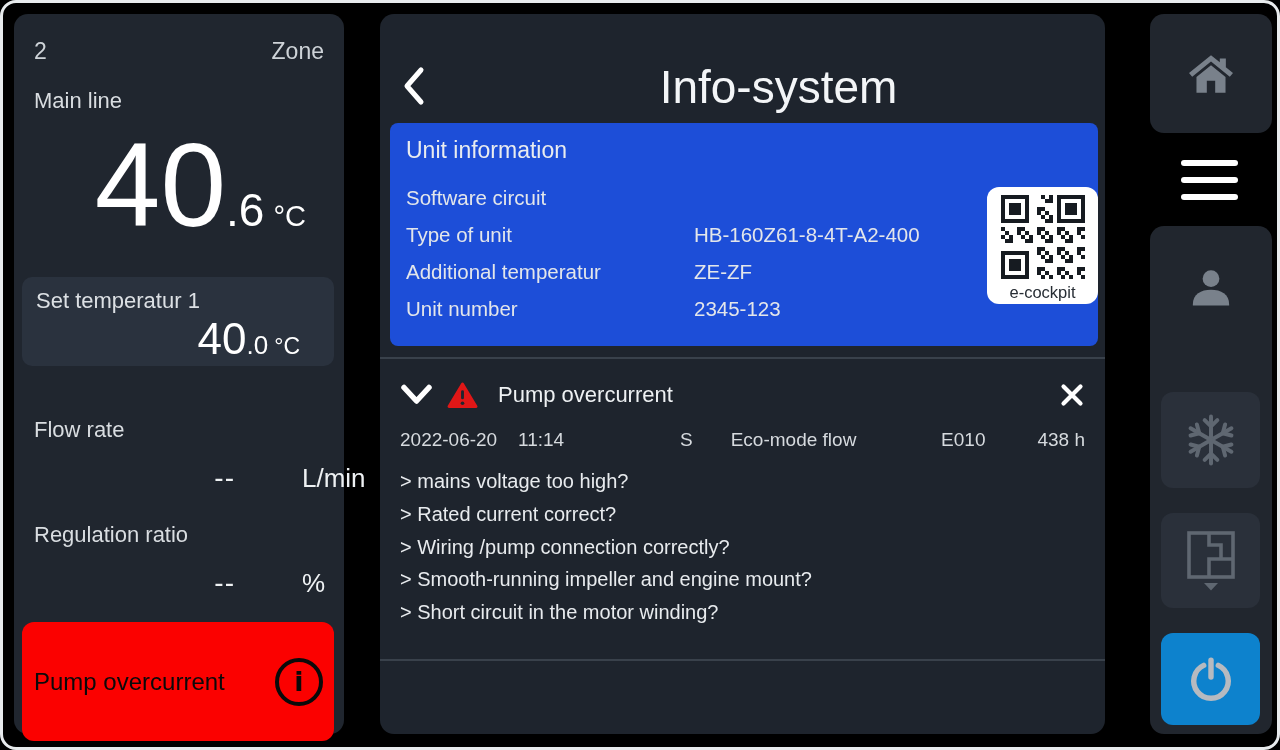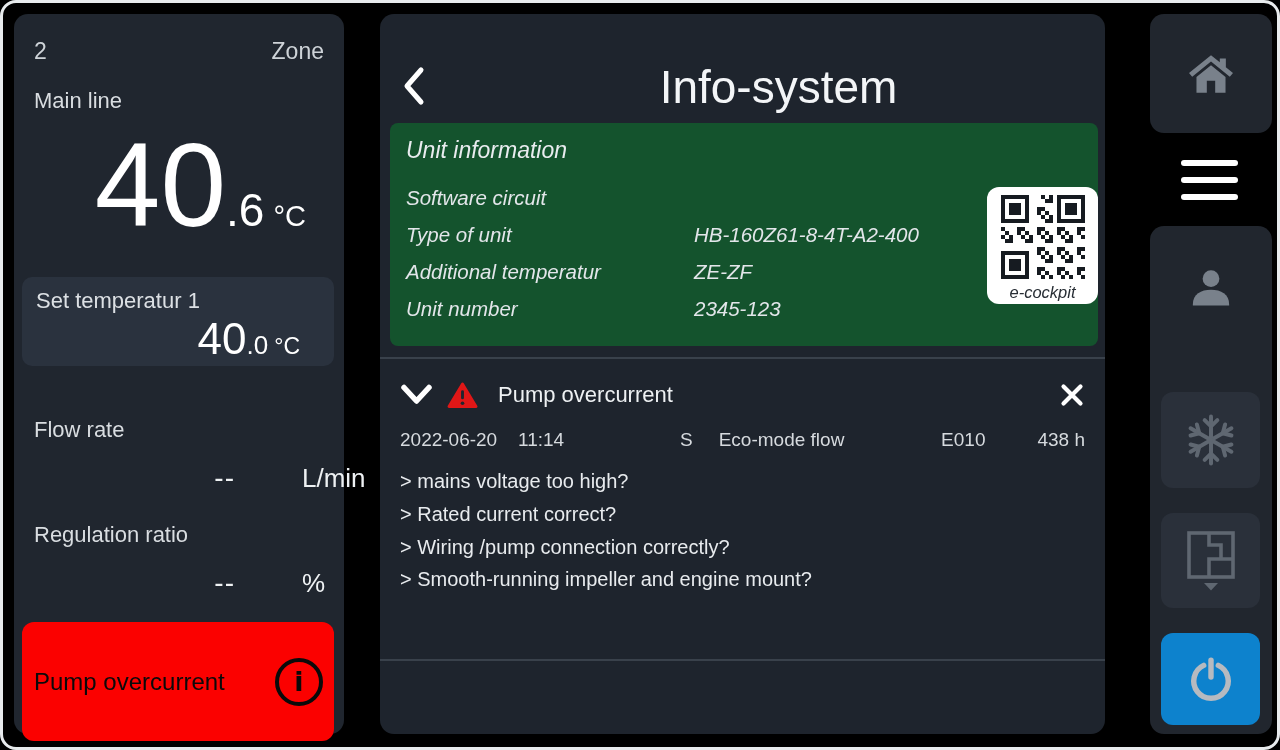--- a/index.html
+++ b/index.html
@@ -25,40 +25,40 @@
   .lp-dash{position:absolute;left:0;width:221px;text-align:right;font-size:28px;color:#eef1f3;letter-spacing:1px;}
   .lp-unit{position:absolute;left:254px;font-size:26px;color:#eef1f3;margin-left:34px;}
   .alarm-banner{position:absolute;left:8px;right:10px;top:608px;height:119px;background:#fb0100;border-radius:12px;display:flex;align-items:center;justify-content:space-between;padding:0 11px 0 12px;box-sizing:border-box;}
   .ab-label{font-size:24px;color:#0a0a0a;}
   .ab-info{width:40px;height:40px;border:4px solid #0a0a0a;border-radius:50%;display:flex;align-items:center;justify-content:center;font-size:27px;font-weight:700;color:#0a0a0a;flex:none;font-family:"DejaVu Sans",sans-serif;}
 
   
   .cp{position:absolute;left:380px;top:14px;width:725px;height:720px;background:#1e242d;border-radius:14px;}
   .cp-back{position:absolute;left:20px;top:52px;width:26px;height:40px;cursor:pointer;}
   .cp-title{position:absolute;left:72px;right:0;top:46px;text-align:center;font-size:46px;color:#f3f5f7;}
-  .unit-card{position:absolute;left:10px;right:7px;top:109px;height:223px;background:#14532d;border-radius:8px;padding:14px 16px;box-sizing:border-box;font-style:italic;}
+  .unit-card{position:absolute;left:10px;right:7px;top:109px;height:223px;background:#1d4ed8;border-radius:8px;padding:14px 16px;box-sizing:border-box;}
   .uc-heading{font-size:23px;color:#e9ecef;}
   .uc-rows{margin-top:22px;}
   .uc-row{display:flex;height:37px;font-size:20.5px;color:#e3e6ea;}
   .uc-label{width:288px;flex:none;}
   .qr-box{position:absolute;top:64px;right:0;width:111px;height:117px;background:#fff;border-radius:12px;text-align:center;padding-top:8px;box-sizing:border-box;}
   .qr-label{font-size:16.5px;color:#272d34;margin-top:0;}
   .cp-div{position:absolute;left:0;right:0;height:2px;background:#39414b;}
   .div1{top:343px;}
   .div2{top:645px;}
   .alarm-sec{position:absolute;left:20px;right:20px;top:360px;}
   .as-header{display:flex;align-items:center;height:42px;}
   .as-title{margin-left:20px;font-size:22px;color:#eef1f3;}
   .as-tri{margin-left:14px;}
   .as-close{margin-left:auto;cursor:pointer;}
   .as-detail{display:flex;align-items:baseline;margin-top:13px;font-size:19px;color:#d6dade;white-space:nowrap;}
   .d-date{width:118px;}
   .d-time{width:62px;}
   .d-s{margin-left:100px;}
-  .d-mode{margin-left:26px;}
+  .d-mode{margin-left:38px;}
   .d-spacer{flex:1;}
   .d-hours{margin-left:52px;}
   .as-list{margin-top:14px;font-size:20px;line-height:32.8px;color:#e8ebee;}
 
   
   .sb-top{position:absolute;left:1150px;top:14px;width:122px;height:119px;background:#21262e;border-radius:14px;display:flex;align-items:center;justify-content:center;}
   .sb-active{position:absolute;left:1108px;top:133px;width:150px;height:93px;background:#000;border-radius:0 16px 16px 0;display:flex;align-items:center;justify-content:flex-end;padding-right:20px;box-sizing:border-box;}
   .burger{display:flex;flex-direction:column;gap:11px;}
   .burger span{display:block;width:57px;height:6px;border-radius:3px;background:#fff;}
   .sb-bottom{position:absolute;left:1150px;top:226px;width:122px;height:508px;background:#21262e;border-radius:14px;}
@@ -255,20 +255,21 @@
         <span class="d-mode">Eco-mode flow</span>
         <span class="d-spacer"></span>
         <span class="d-code">E010</span>
         <span class="d-hours">438 h</span>
       </div>
       <div class="as-list">
         <div>&gt; mains voltage too high?</div>
         <div>&gt; Rated current correct?</div>
         <div>&gt; Wiring /pump connection correctly?</div>
         <div>&gt; Smooth-running impeller and engine mount?</div>
+        <div>&gt; Short circuit in the motor winding?</div>
       </div>
     </div>
 
     <div class="cp-div div2"></div>
   </div>
 
   <div class="sb-top">
     <svg width="44" height="38" viewBox="0 0 40 34" fill="#79818b">
       <path d="M20 0 L0 16.2 L2.9 19.5 L20 5.6 L37.1 19.5 L40 16.2 L33.5 10.9 V3 H28 V6.4 Z"></path>
       <path d="M6.8 19.7 L20 9 L33.2 19.7 V34 H23.8 V23.2 H16.2 V34 H6.8 Z"></path>

